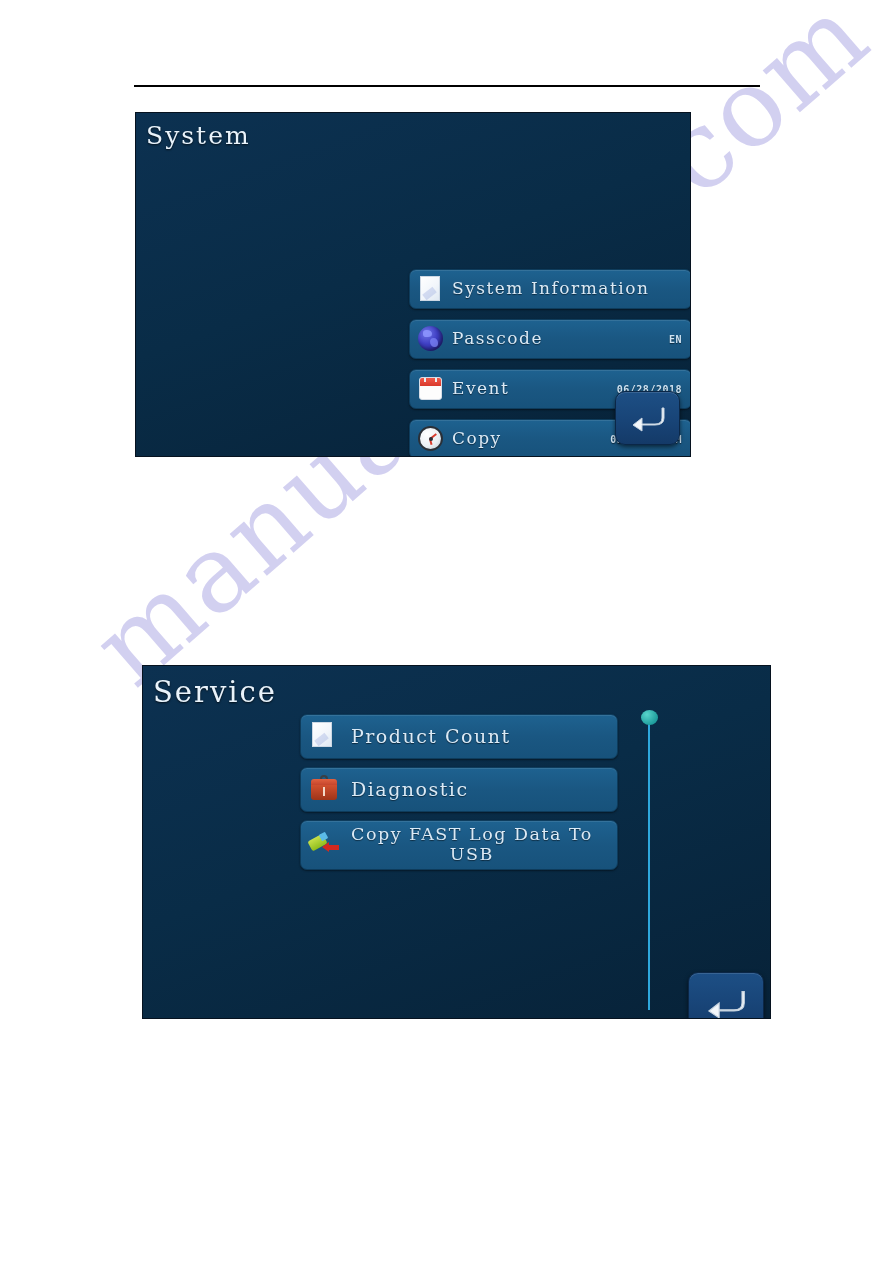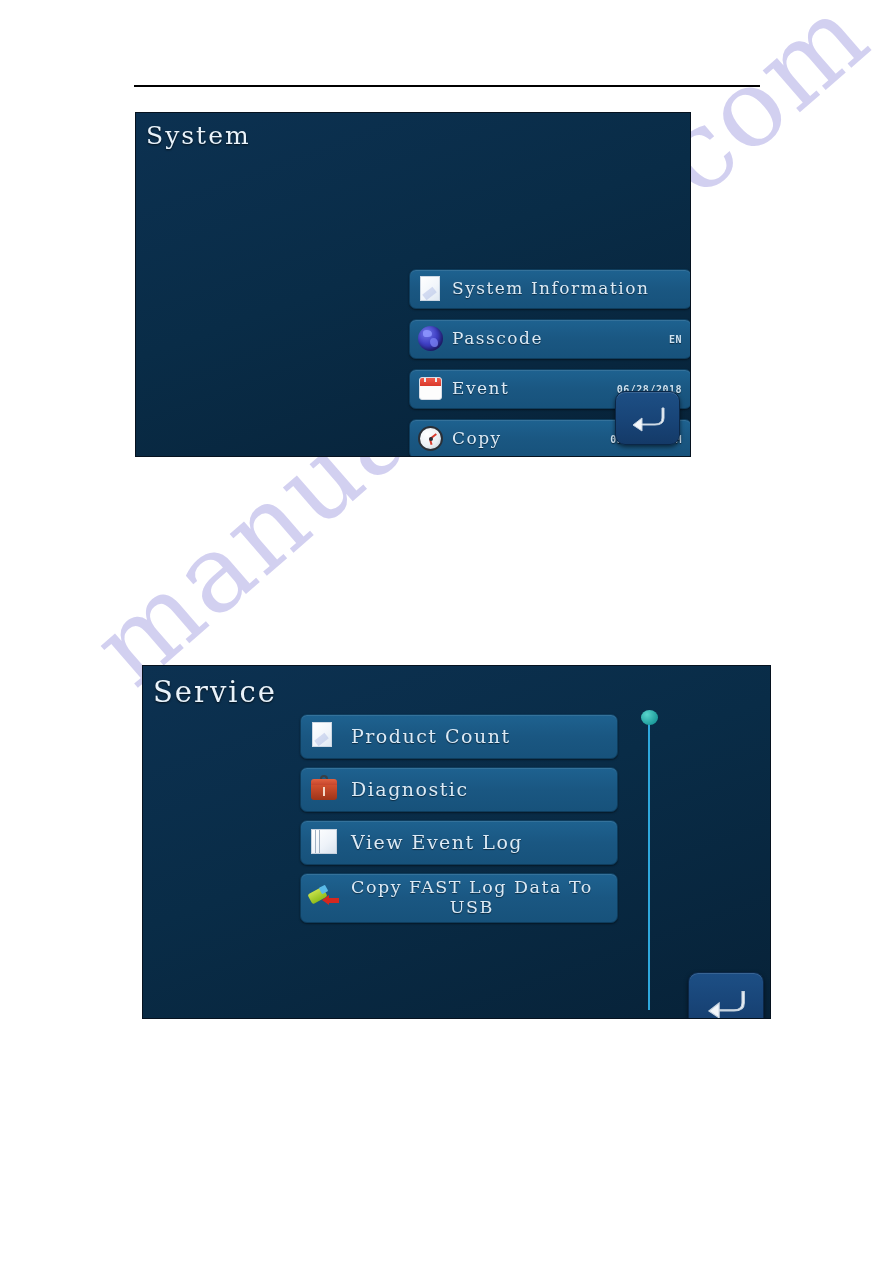--- a/index.html
+++ b/index.html
@@ -483,26 +483,20 @@
         <span class="ico-toolbox">
             <span class="handle"></span>
             <span class="lid"></span>
             <span class="case"></span>
             <span class="latch"></span>
           </span>
       </span>
       <span class="mi-label">Diagnostic</span>
     </div>
 
-    <div class="menu-item">
-      <span class="mi-icon">
-          <span class="ico-book"></span>
-        </span>
-      <span class="mi-label">View Event Log</span>
-    </div>
 
     <div class="menu-item two-line">
       <span class="mi-icon">
         <span class="ico-usb">
           <span class="stick"></span>
             <span class="cap"></span>
           <span class="arrow">
               <span class="head"></span>
               <span class="shaft"></span>
             </span>

